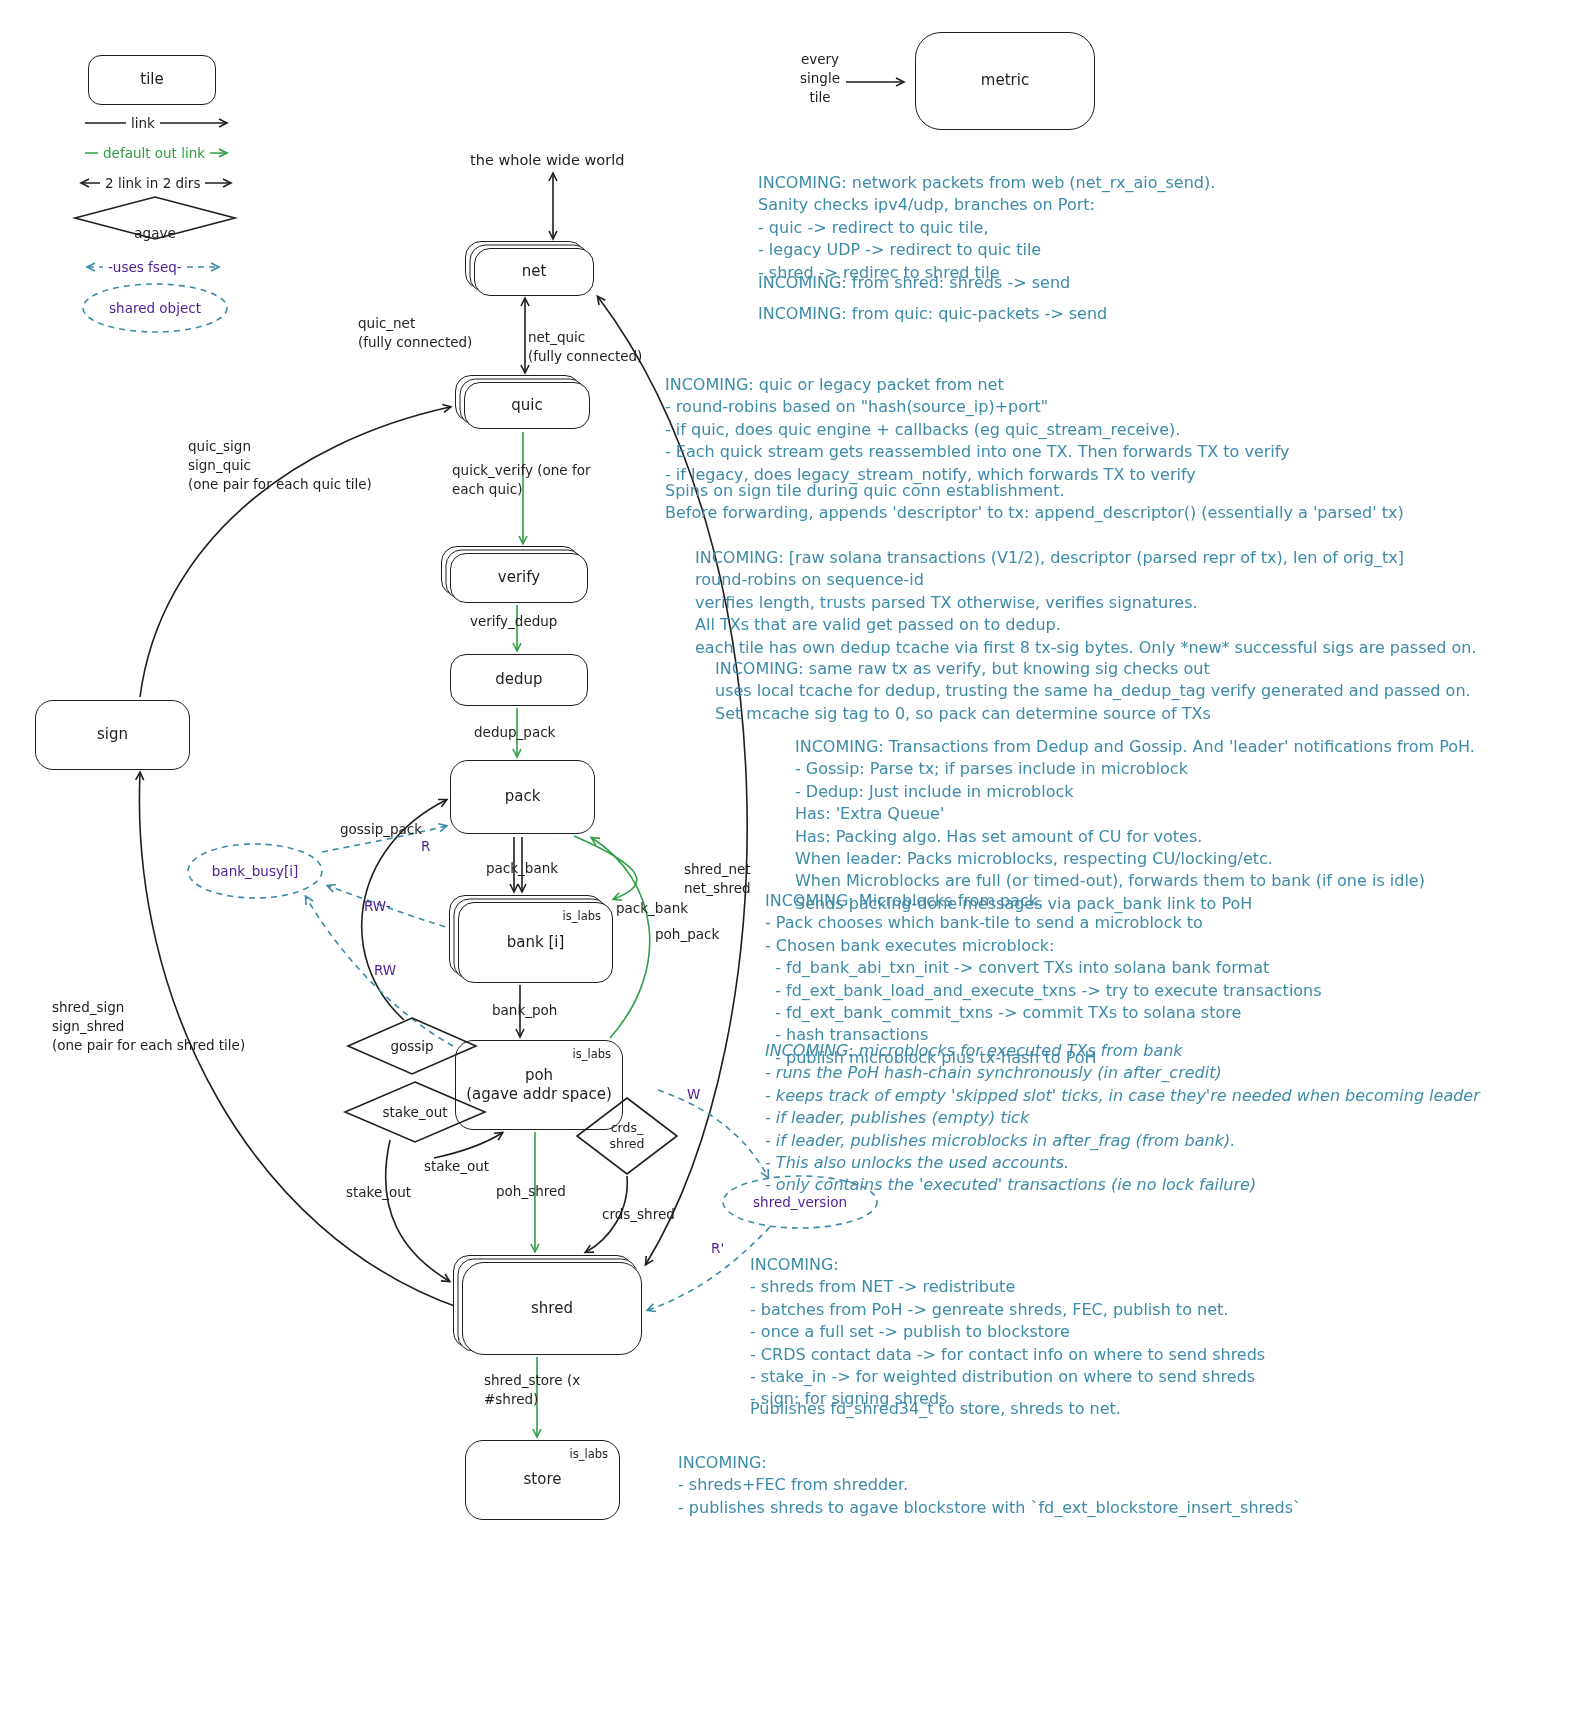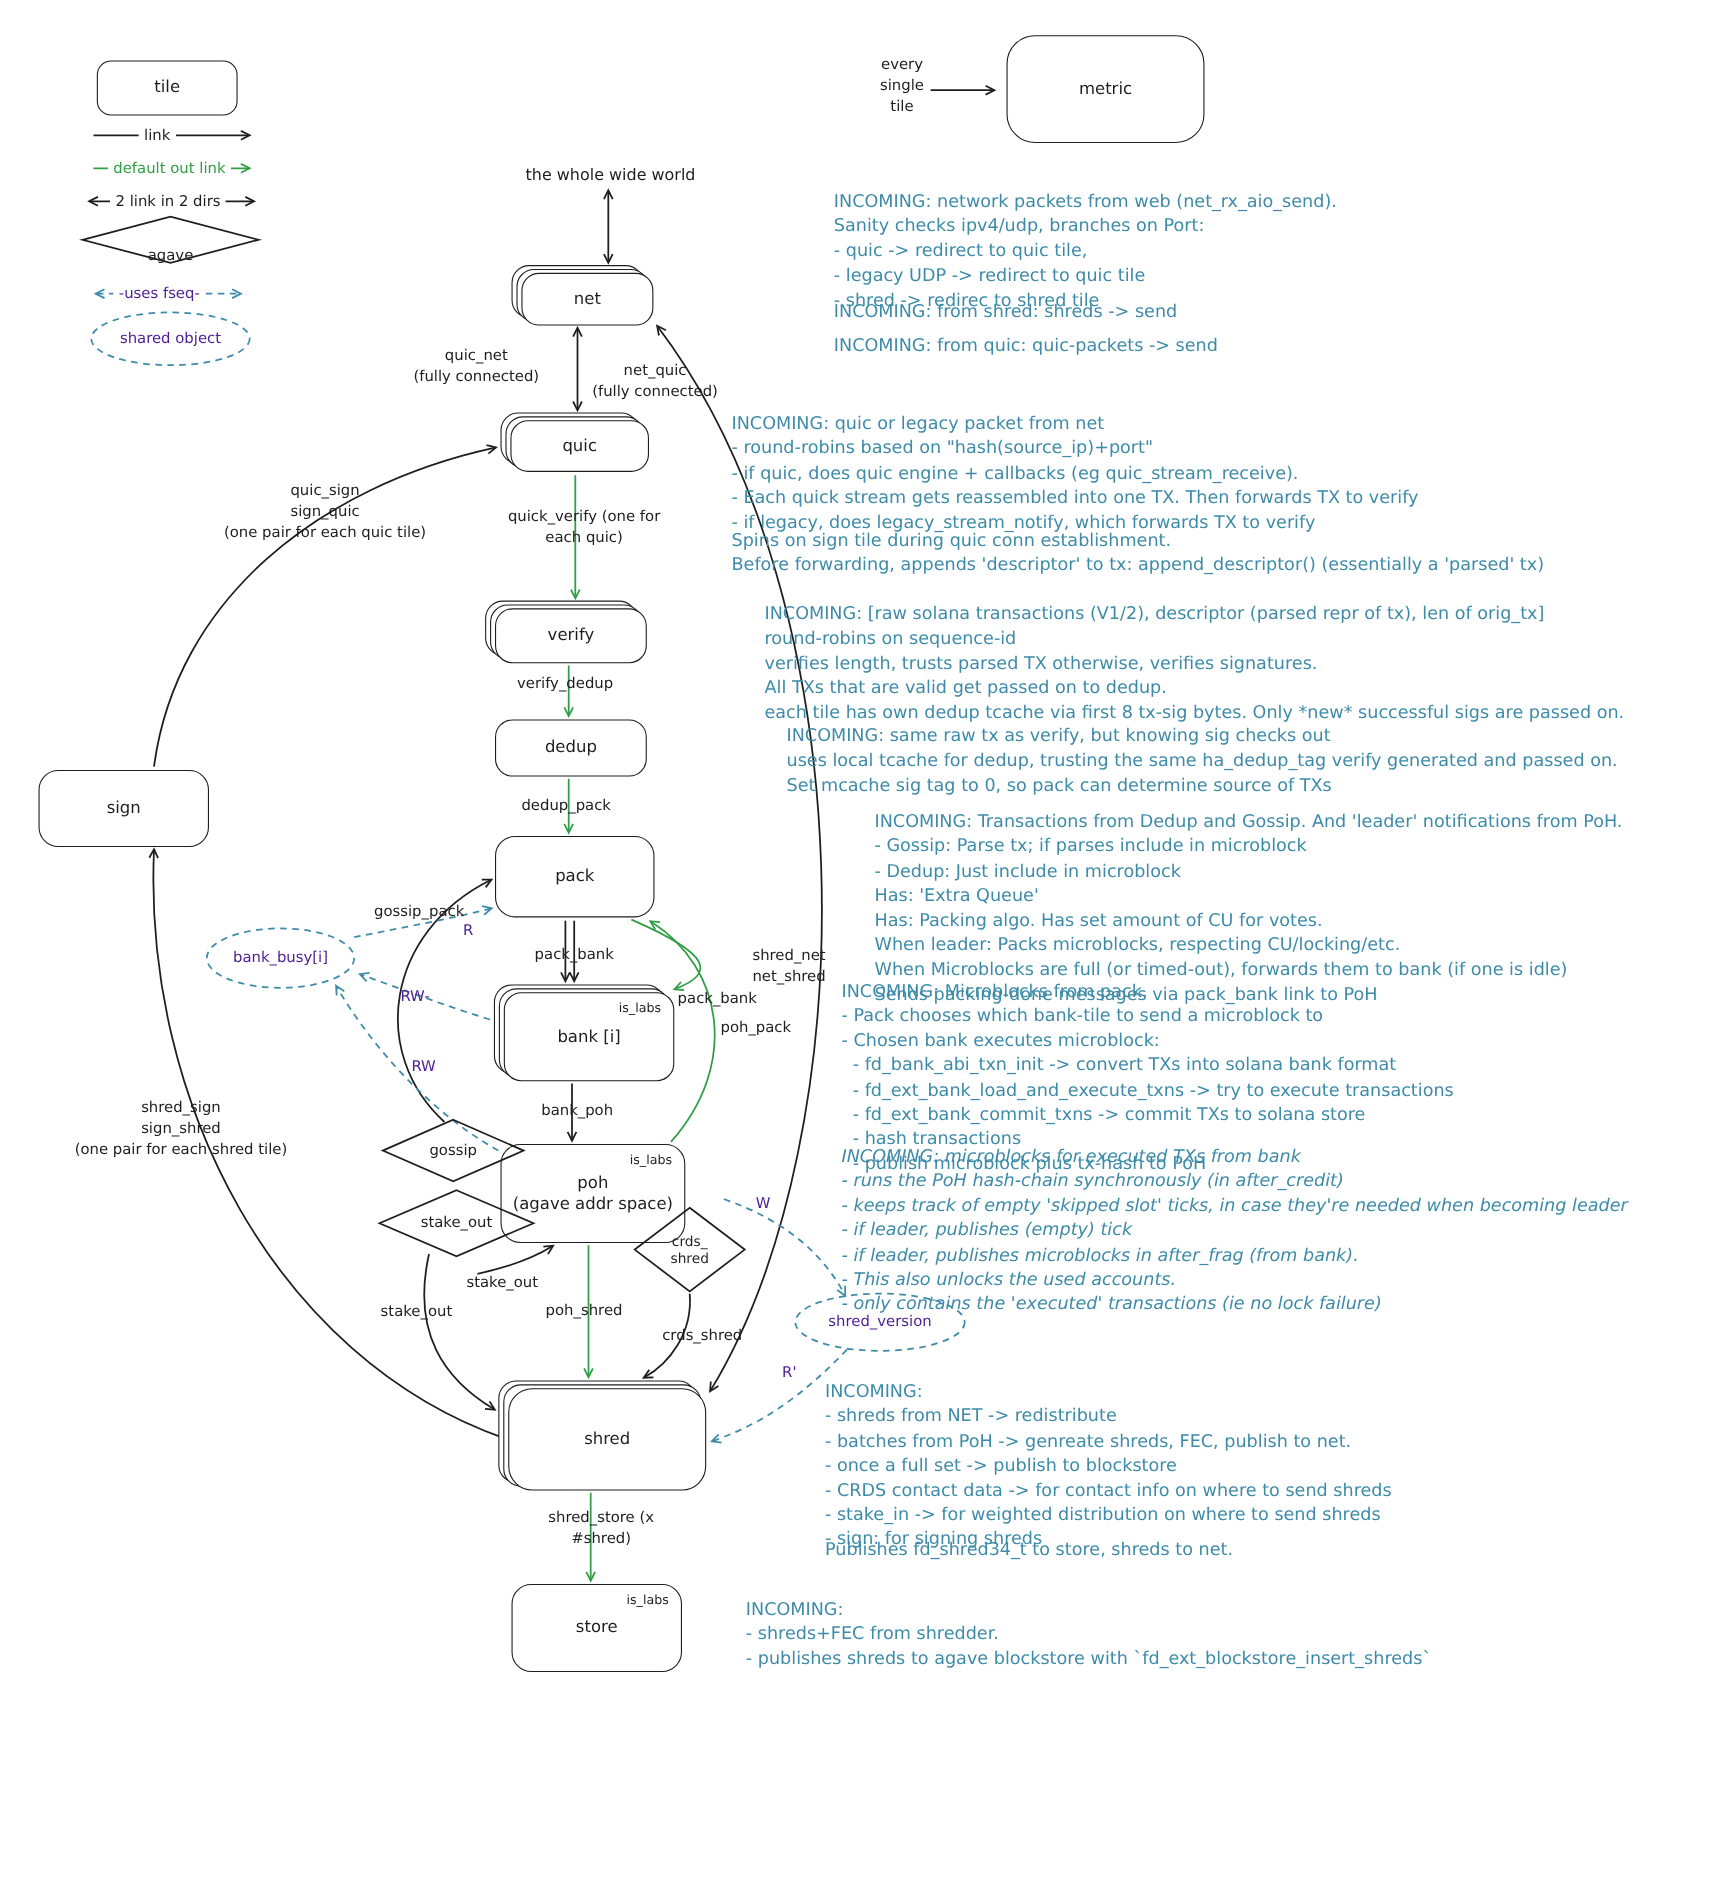--- a/index.html
+++ b/index.html
@@ -8,21 +8,21 @@
   svg.layer{position:absolute;left:0;top:0;z-index:0;}
   svg.layer.top{z-index:2;pointer-events:none;}
   .node{position:absolute;z-index:1;}
   .node .stack,.node .face{position:absolute;inset:0;border:1.6px solid #1e1e1e;background:#fff;border-radius:16px;}
   .node .s1{transform:translate(-9px,-7px);}
   .node .s2{transform:translate(-4.5px,-3.5px);}
   .node .face{display:flex;align-items:center;justify-content:center;text-align:center;
               font-size:15px;line-height:1.3;white-space:pre-wrap;}
   .islabs{position:absolute;z-index:2;top:7px;right:12px;font-size:11.5px;color:#1e1e1e;}
   .lbl{position:absolute;z-index:3;font-size:13.5px;line-height:1.4;white-space:pre-wrap;color:#1e1e1e;text-align:center;}
-  .center{text-align:center;}
+  .center{text-align:left;}
   .cc{transform:translate(-50%,-50%);text-align:center;}
   .ann{position:absolute;z-index:3;font-size:16px;line-height:1.4;white-space:pre-wrap;color:#3d8ba8;}
   .teal{color:#4c1d95;}
   .green{color:#2f9e44;}
   .bg{background:#fff;padding:0 5px;}
 </style>
 </head>
 <body>
 
 <div id="canvas">

